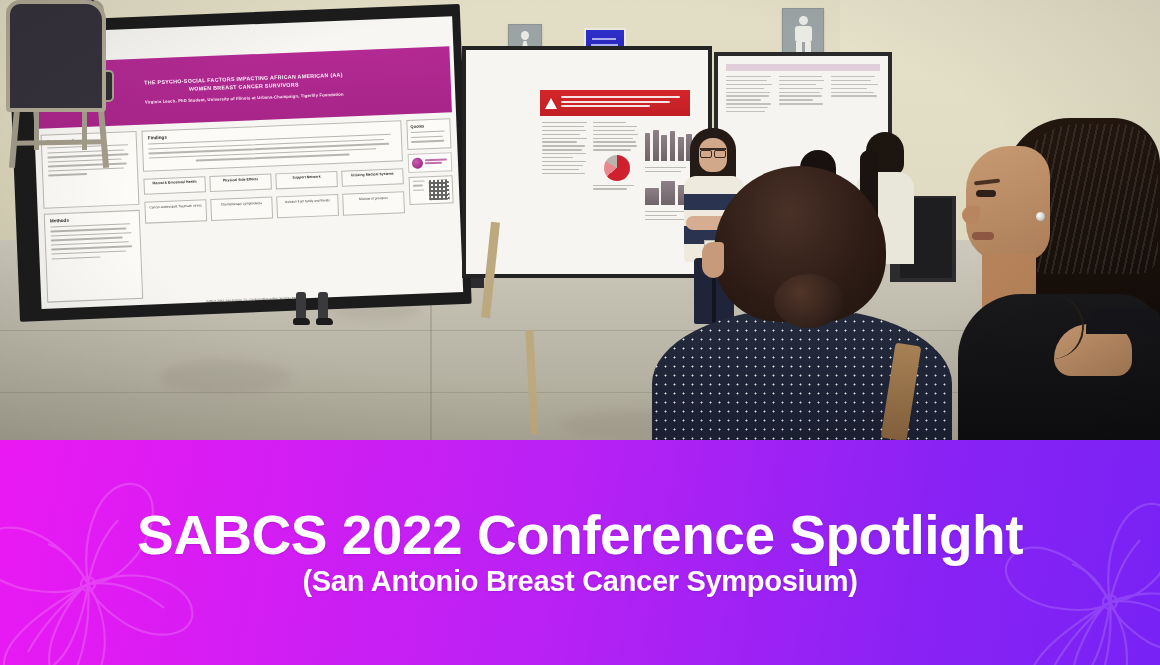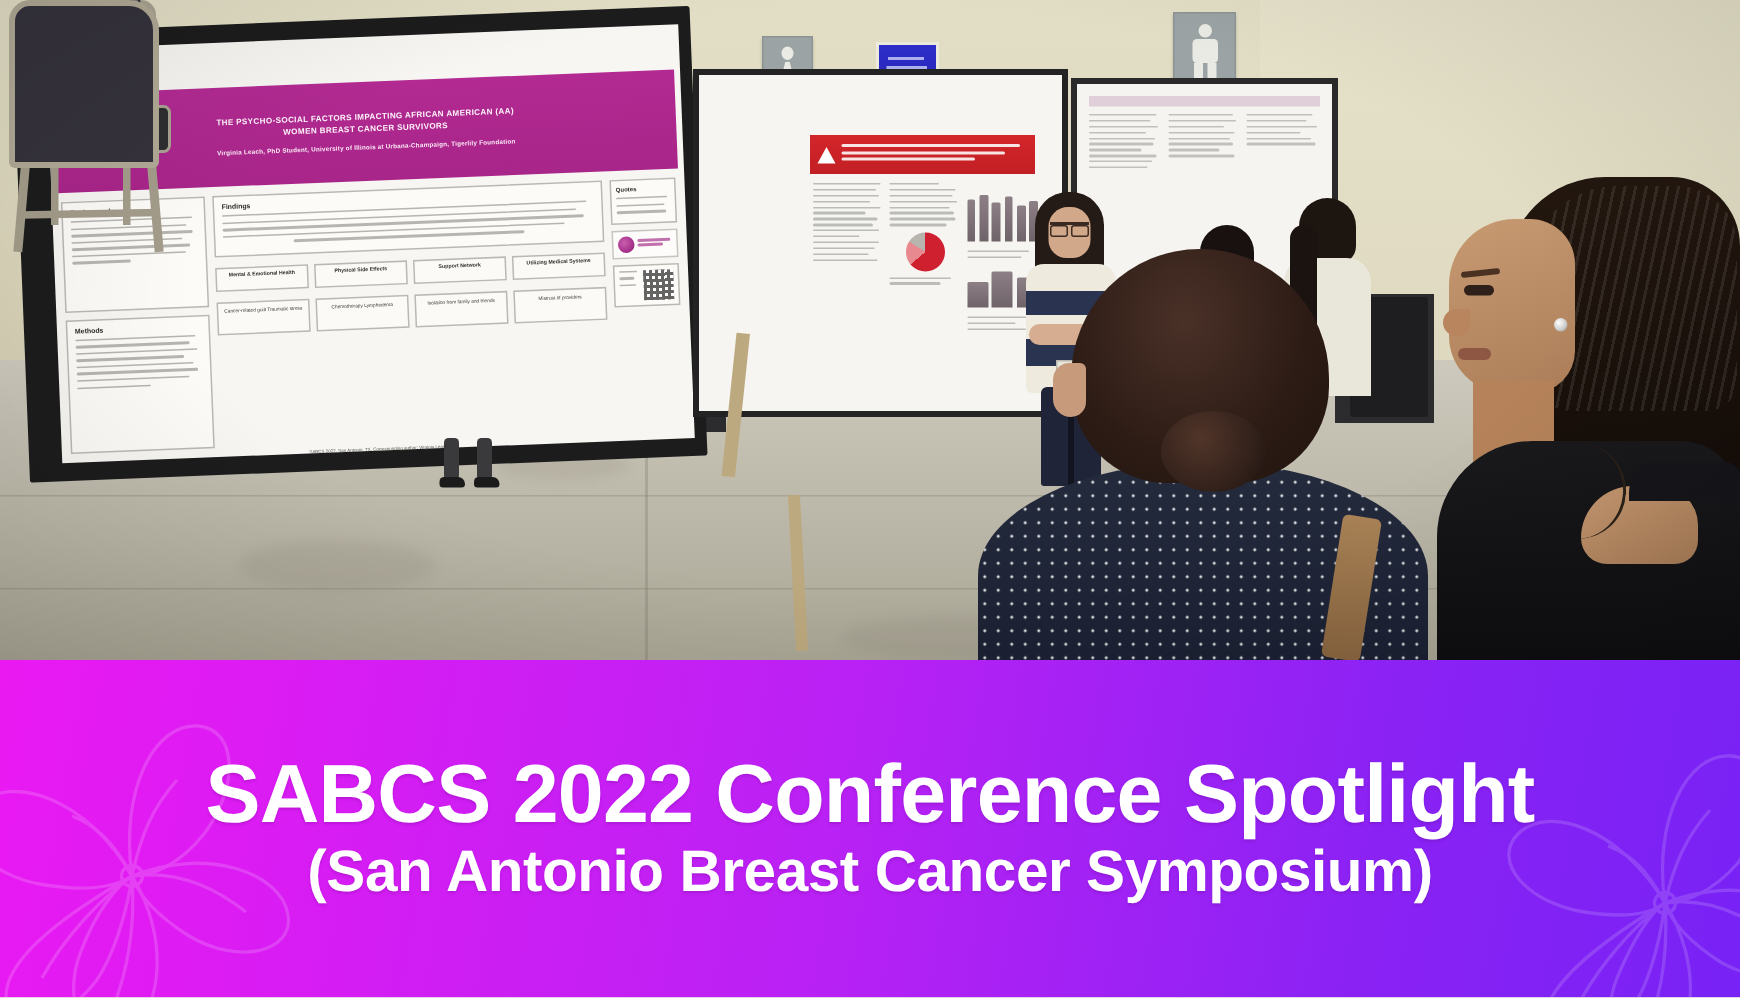--- a/index.html
+++ b/index.html
@@ -592,21 +592,21 @@
     font-weight: bold;
     font-size: 55px;
     color: #ffffff;
     letter-spacing: -0.5px;
     line-height: 1.05;
     text-shadow: 0 1px 2px rgba(90,0,120,.22);
   }
   #banner-subtitle {
     font-family: "Liberation Sans", sans-serif;
     font-weight: bold;
-    font-size: 39px;
+    font-size: 29px;
     color: #ffffff;
     letter-spacing: -0.3px;
     line-height: 1.1;
     text-shadow: 0 1px 2px rgba(90,0,120,.22);
   }
 </style>
 </head>
 <body>
 
 <div id="stage">

